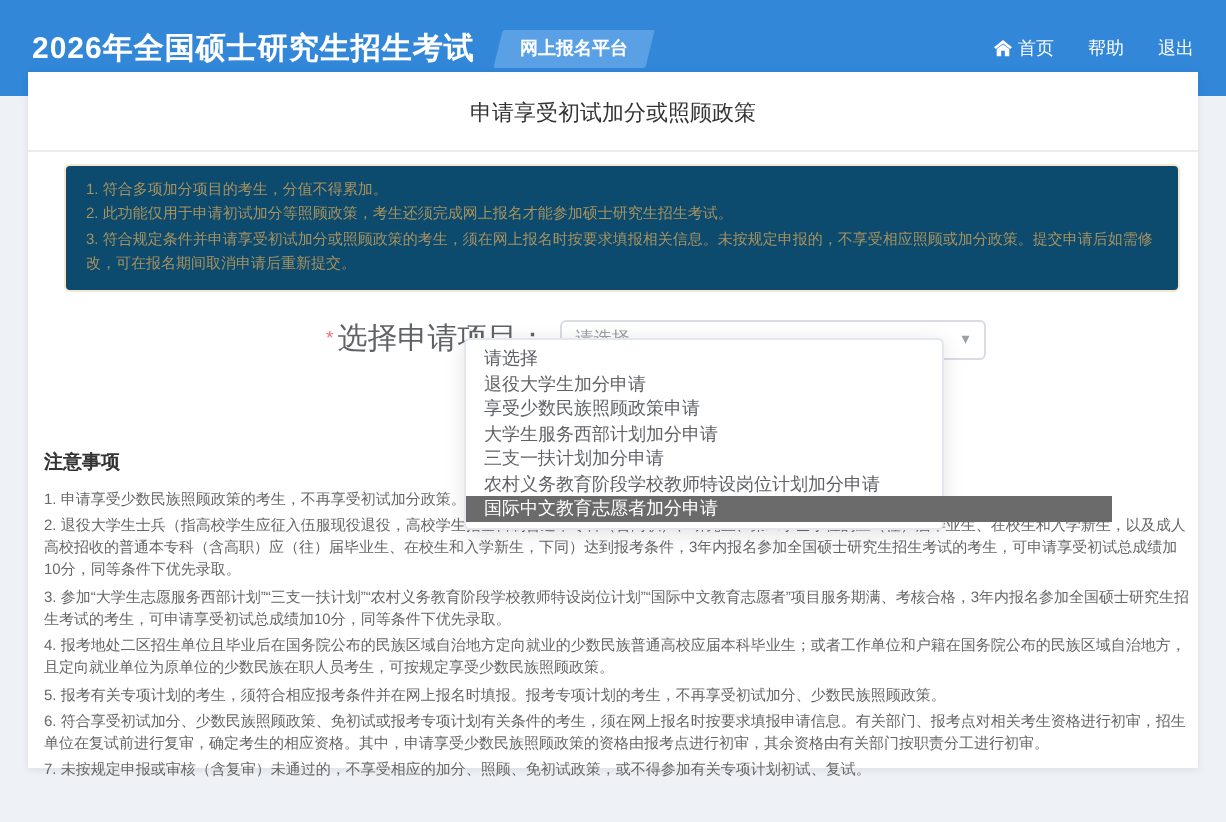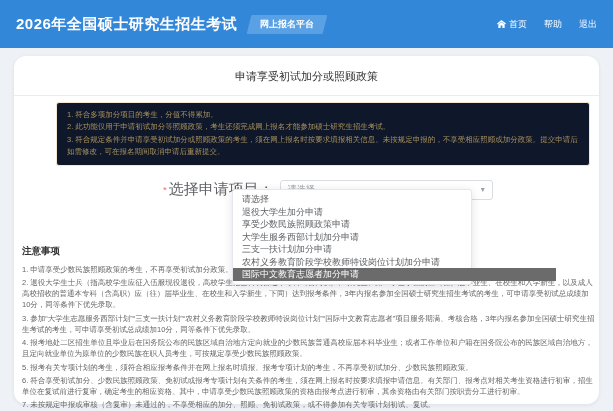--- a/index.html
+++ b/index.html
@@ -22,34 +22,34 @@
     transform:skewX(-14deg);
     padding:3px 11px; border-radius:1px;
   }
   .badge span { display:block; transform:skewX(14deg); font-size:9px; font-weight:bold; white-space:nowrap; }
   .nav { margin-left:auto; display:flex; align-items:flex-start; gap:17px; }
   .nav-item { display:flex; align-items:center; gap:3px; font-size:9px; cursor:pointer; white-space:nowrap; }
   .nav-item svg { display:block; }
 
   
   .card {
-    position:absolute; left:14px; top:56px;
+    position:absolute; left:14px; top:36px;
     width:585px; height:348px;
-    background:#fff; border-radius:12px;
+    background:#fff; border-radius:0;
     box-shadow:0 1px 4px rgba(0,0,0,.08);
   }
   .card-title {
     text-align:center; font-size:11px; color:#333; font-weight:normal;
     padding:13px 0 11px; border-bottom:1px solid #ececec;
   }
 
   
   .notice {
-    margin:6px 9px 0 42px;
-    background:#0f172a; border:1px solid #f5e8d2; border-radius:3px;
+    margin:6px 9px 0 18px;
+    background:#0c4a6e; border:1px solid #f5e8d2; border-radius:3px;
     padding:6px 10px;
     font-size:7.5px; line-height:1.65; color:#a8925e;
   }
   .notice p { margin:0; }
 
   
   .form-row {
     position:relative;
     margin-top:14px;
     display:flex; align-items:center;

